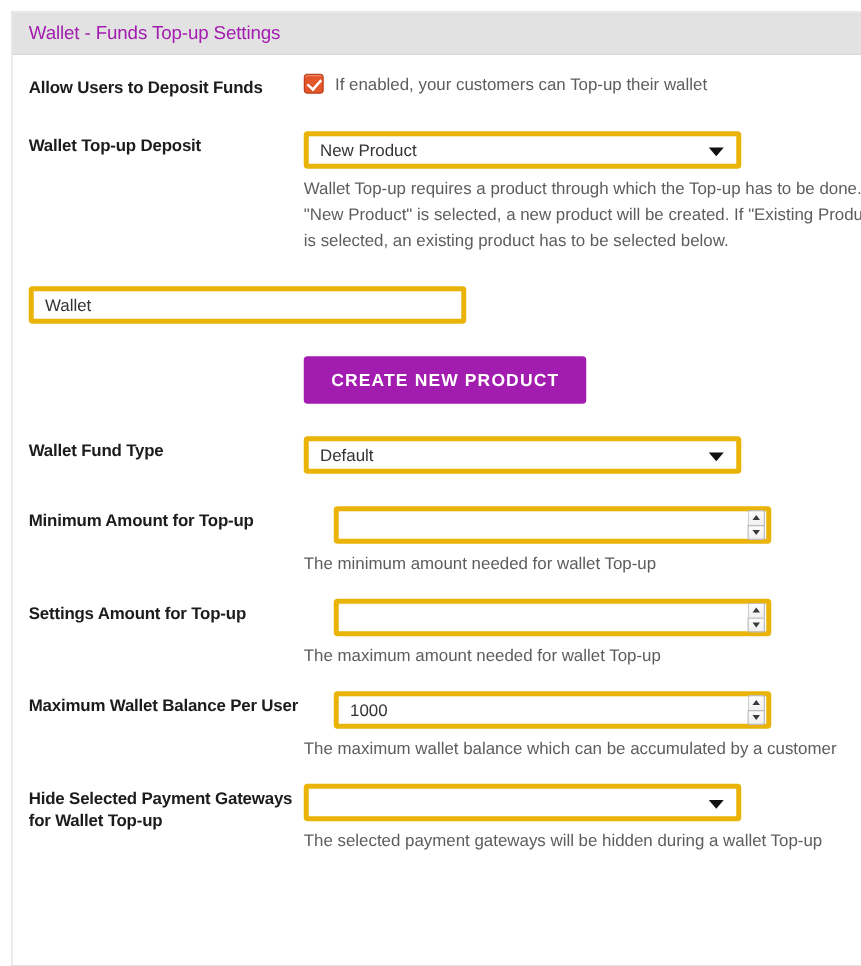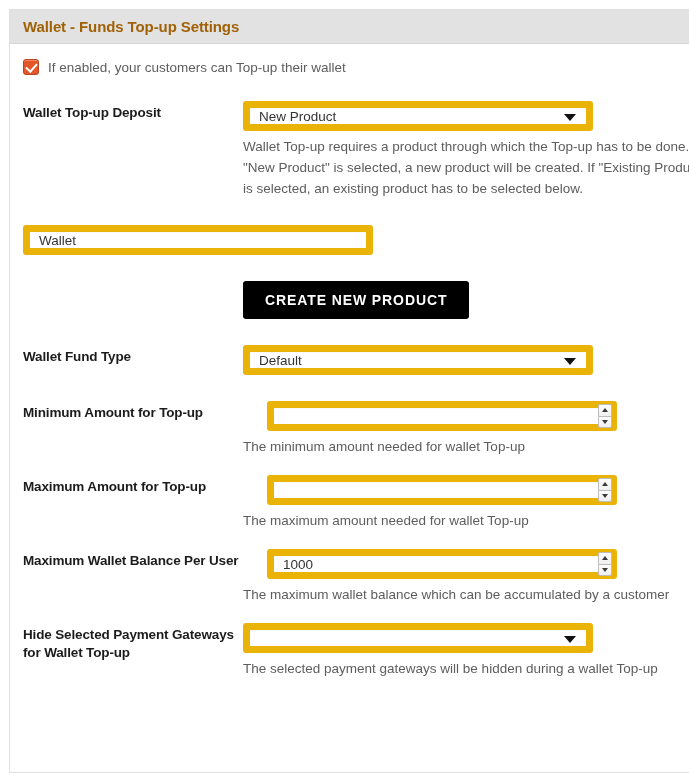--- a/index.html
+++ b/index.html
@@ -25,22 +25,22 @@
   .panel-header {
     height: 34px;
     background: #e2e2e2;
     border-bottom: 1px solid #d7d7d7;
     display: flex;
     align-items: center;
     padding-left: 13px;
   }
   .panel-header .title {
     font-size: 15px;
-    font-weight: bold;
-    color: #a16207;
+    font-weight: normal;
+    color: #a21caf;
     letter-spacing: -0.1px;
   }
 
   .panel-body {
     padding: 14px 0 10px 0;
   }
 
   
   .row {
     display: flex;
@@ -70,21 +70,21 @@
     line-height: 21px;
     margin-top: 5px;
     white-space: nowrap;
   }
   .hint.wrap { white-space: normal; width: 470px; }
 
   
   .input, .select {
     width: 350px;
     height: 30px;
-    border: 7px solid #eab308;
+    border: 4px solid #eab308;
     border-radius: 3px;
     background: #ffffff;
     font-size: 13.5px;
     color: #333333;
     padding: 0 9px;
     display: flex;
     align-items: center;
     position: relative;
     box-shadow: inset 0 1px 1px rgba(0,0,0,0.02);
   }
@@ -145,21 +145,21 @@
   }
   .check-text { font-size: 13.5px; color: #5d5d5d; text-align: right; }
 
   
   .btn {
     display: inline-flex;
     align-items: center;
     justify-content: center;
     height: 38px;
     padding: 0 22px;
-    background: #000000;
+    background: #a21caf;
     color: #ffffff;
     border: none;
     border-radius: 3px;
     font-family: "Liberation Sans", sans-serif;
     font-size: 14px;
     font-weight: bold;
     letter-spacing: 0.9px;
     cursor: pointer;
     text-align: center;
   }
@@ -173,20 +173,21 @@
 
 <div class="panel">
 
   <div class="panel-header">
     <span class="title">Wallet - Funds Top-up Settings</span>
   </div>
 
   <div class="panel-body">
 
     <div class="row">
+      <div class="label">Allow Users to Deposit Funds</div>
       <div class="field">
         <div class="check-line">
           <span class="checkbox"></span>
           <span class="check-text">If enabled, your customers can Top-up their wallet</span>
         </div>
       </div>
     </div>
 
     <div class="spacer-lg"></div>
 
@@ -250,21 +251,21 @@
               </div>
           </div>
         </div>
         <div class="hint">The minimum amount needed for wallet Top-up</div>
       </div>
     </div>
 
     <div class="spacer-md"></div>
 
     <div class="row">
-      <div class="label">Maximum Amount for Top-up</div>
+      <div class="label">Settings Amount for Top-up</div>
       <div class="field">
         <div class="spinner-wrap">
           <div class="input">
             <span></span>
           </div>
           <div class="spin">
             <div class="up">
                 <span class="chev"></span>
               </div>
             <div class="down">

